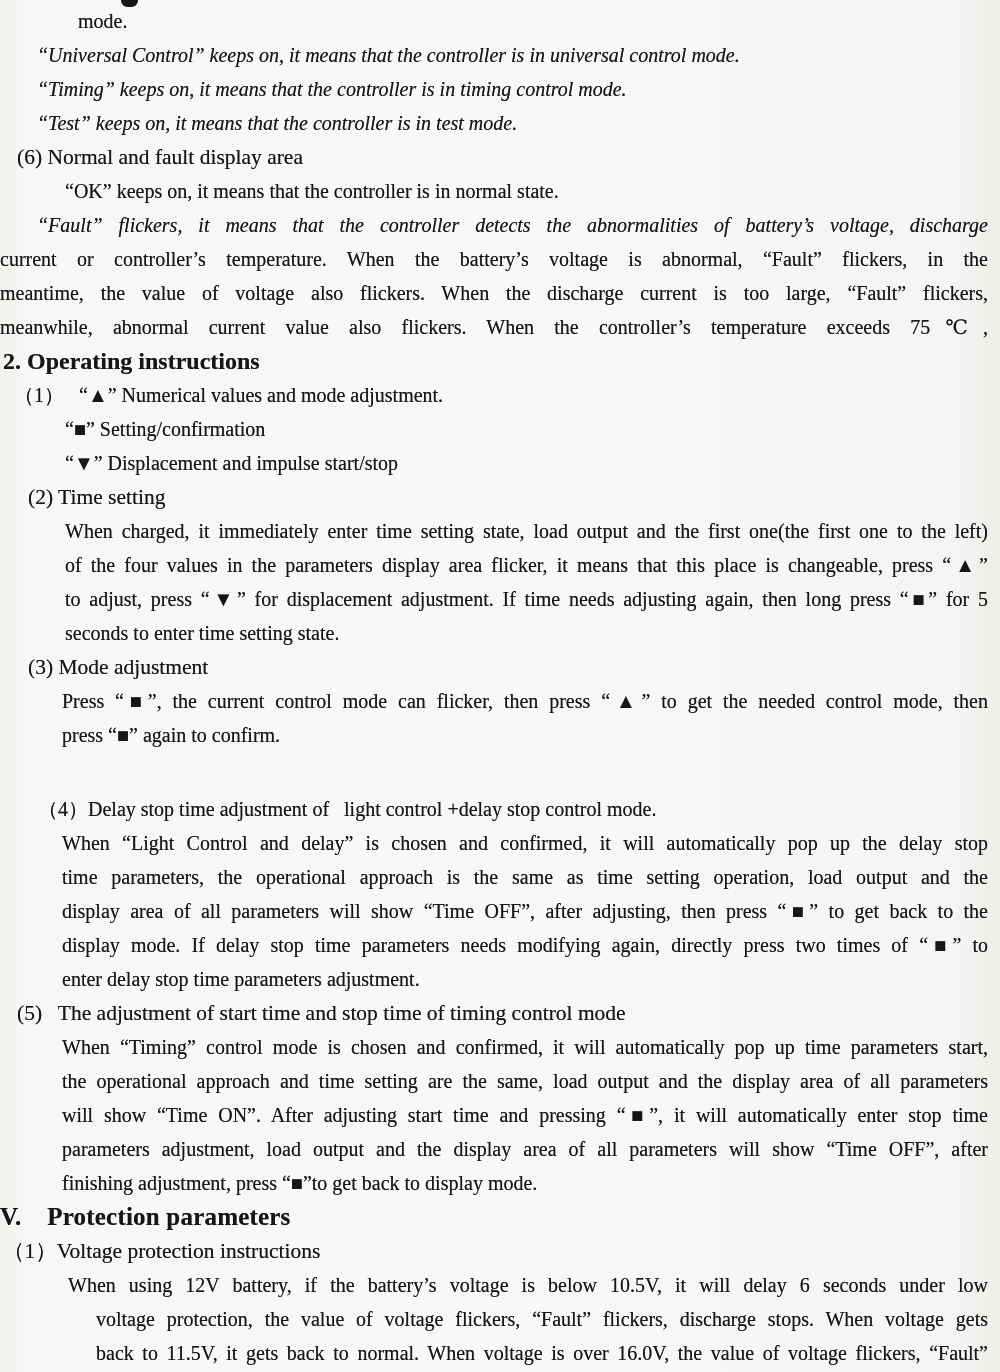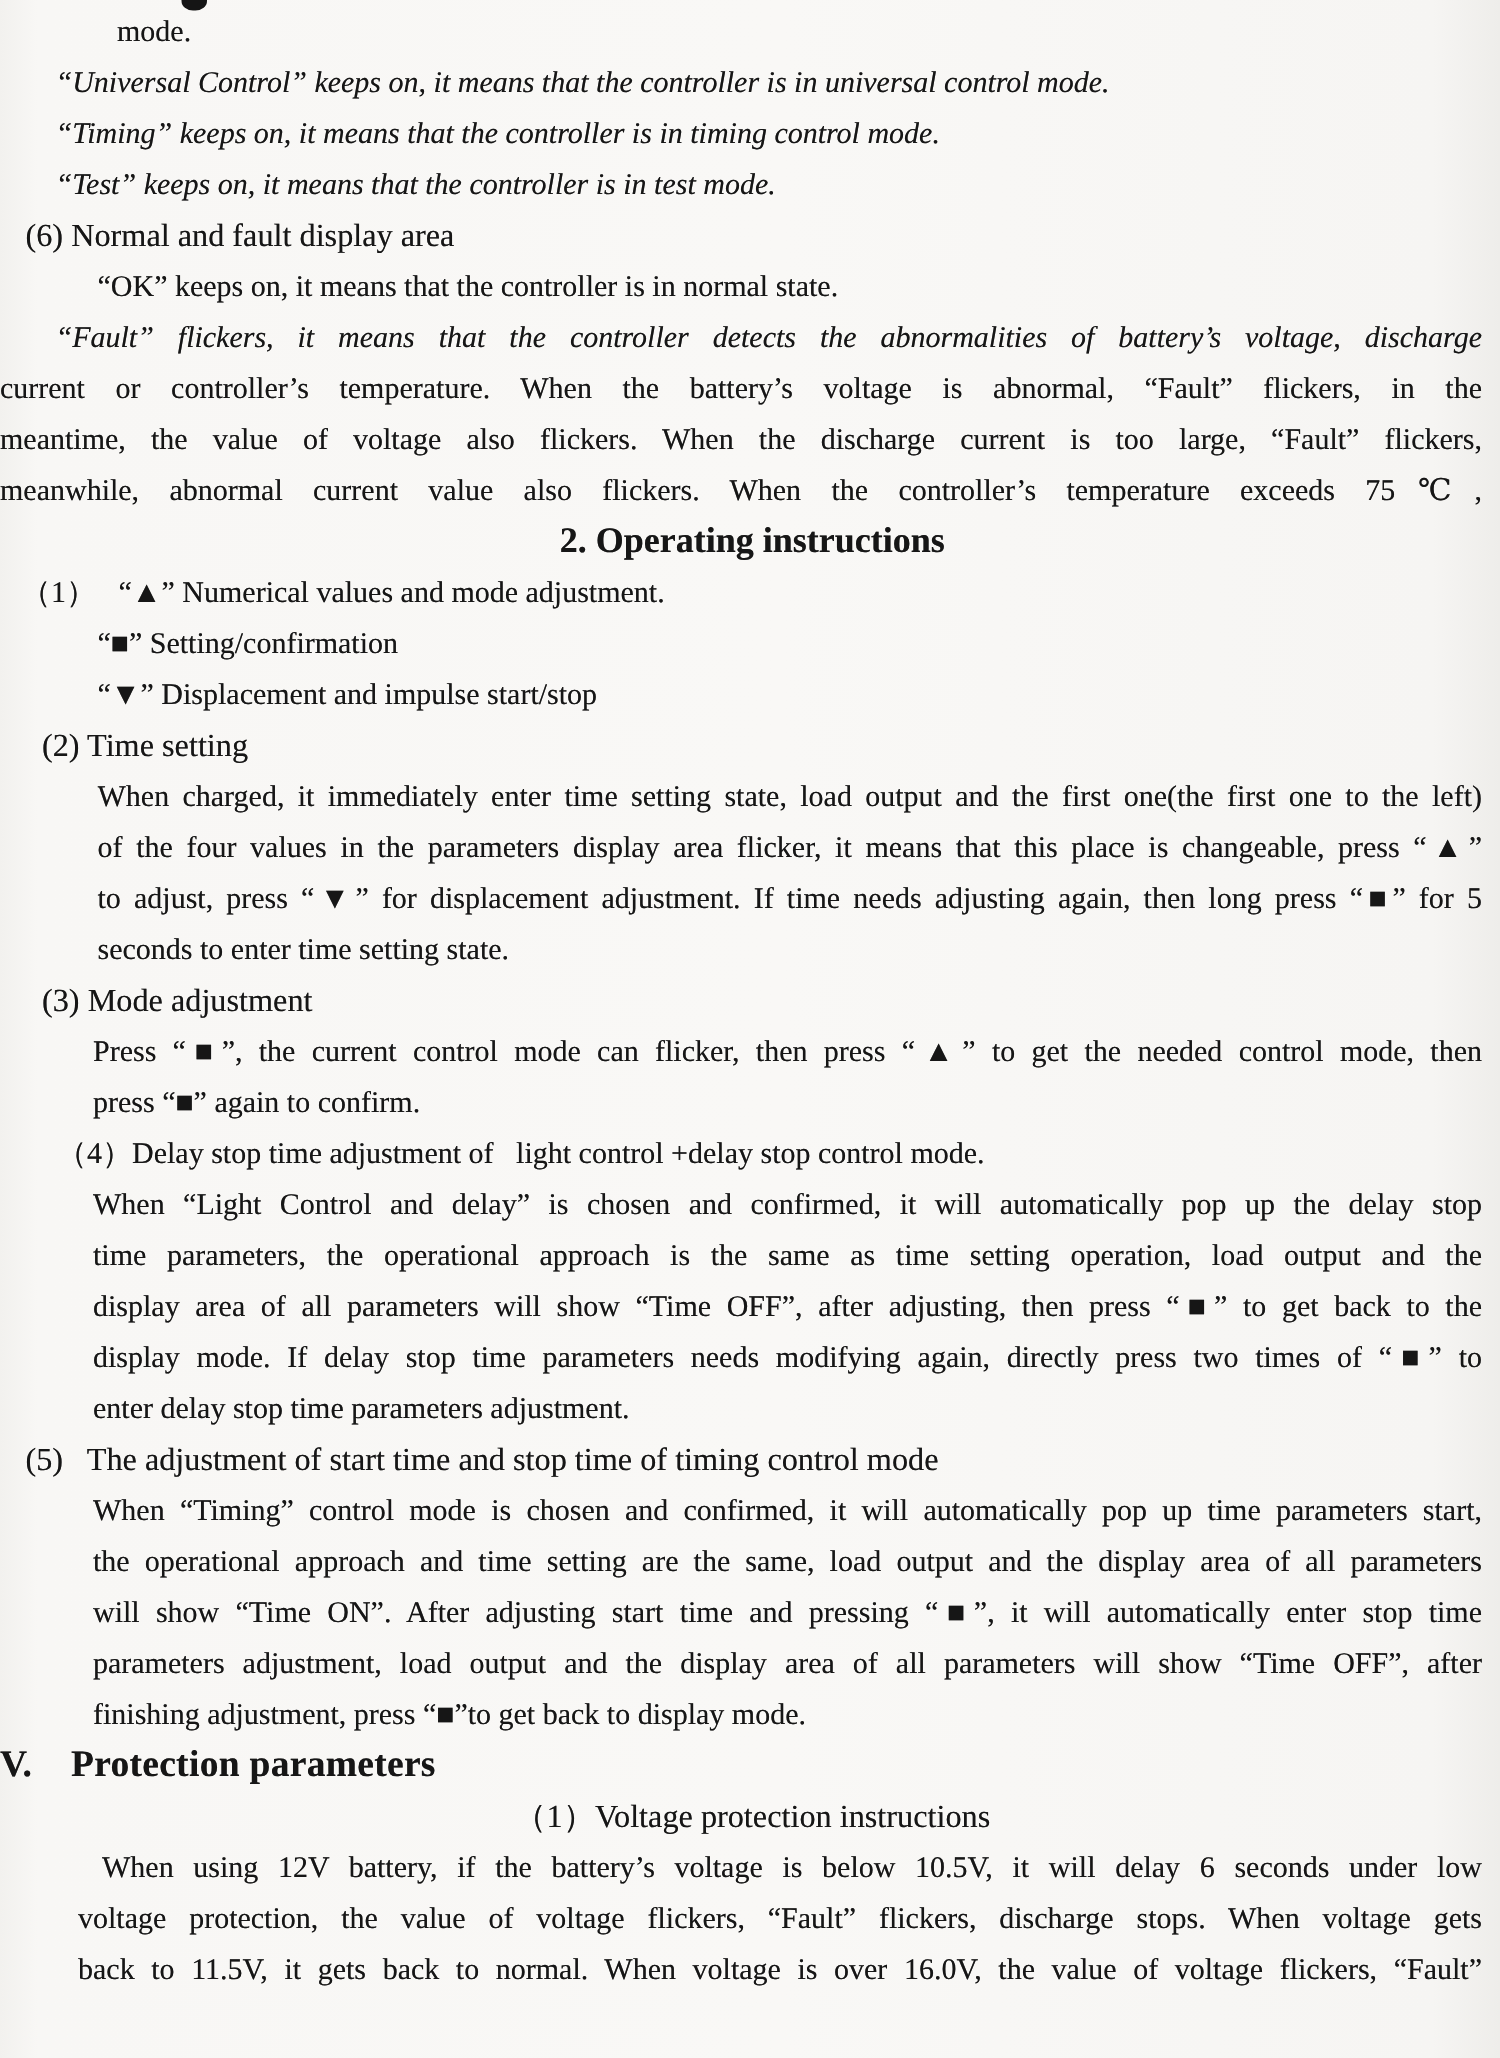--- a/index.html
+++ b/index.html
@@ -20,30 +20,30 @@
   .ln,.sub,.h1,.h2,.jl,.ll{height:34px;line-height:34px;overflow:hidden;}
   .ln,.jl,.ll{font-size:20px;}
   .ln,.ll{white-space:pre-wrap;}
   .sub{font-size:21.5px;white-space:pre-wrap;}
   .h1{font-size:24px;font-weight:700;white-space:pre-wrap;}
   .h2{font-size:25px;font-weight:700;white-space:pre-wrap;letter-spacing:.2px;}
   
   .jl{text-align:justify;margin-right:12px;}
   .jl::after{content:"";display:inline-block;width:100%;height:0;}
   .in0{margin-left:0;}
-  .in3{margin-left:3px;text-align:center;}
+  .in3{margin-left:3px;}
   .in14{margin-left:14px;}
   .in17{margin-left:17px;}
   .in28{margin-left:28px;}
-  .in38{margin-left:38px;}
+  .in38{margin-left:38px;margin-top:40px;}
   .in57{margin-left:37px;font-style:italic;}
   .in62{margin-left:62px;}
   .in65{margin-left:65px;}
   .in68{margin-left:68px;}
-  .in72{margin-left:52px;}
+  .in72{margin-left:96px;}
   .in78{margin-left:78px;}
   .in80{}
   .artifact{
     position:absolute;left:121px;top:0;width:17px;height:7px;
     background:#151515;border-radius:0 0 45% 45%/0 0 90% 90%;
   }
 </style>
 </head>
 <body>
 

